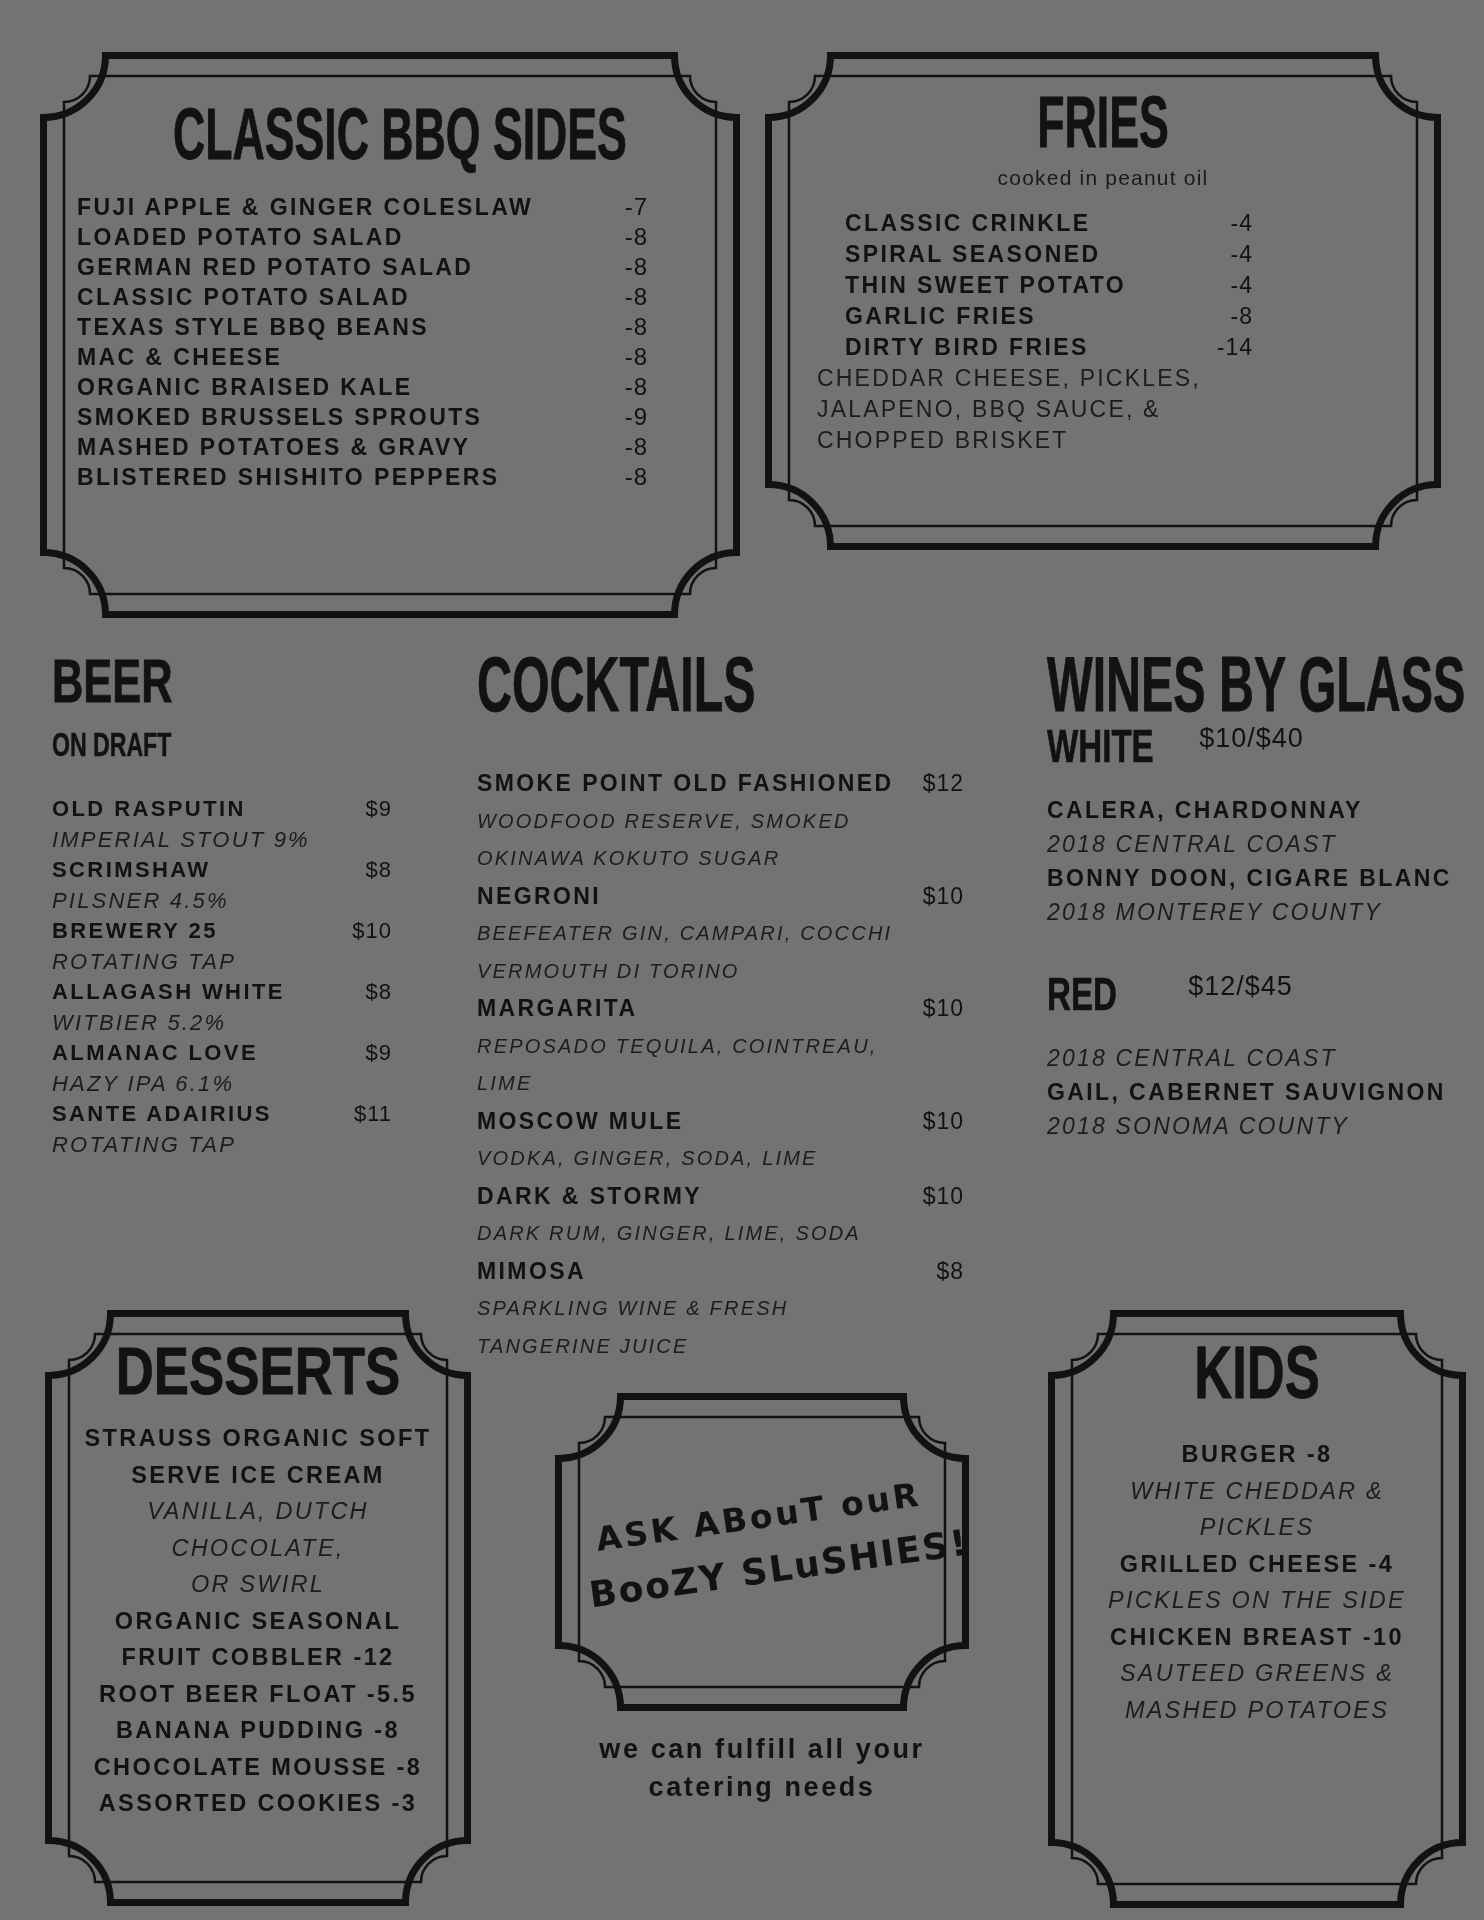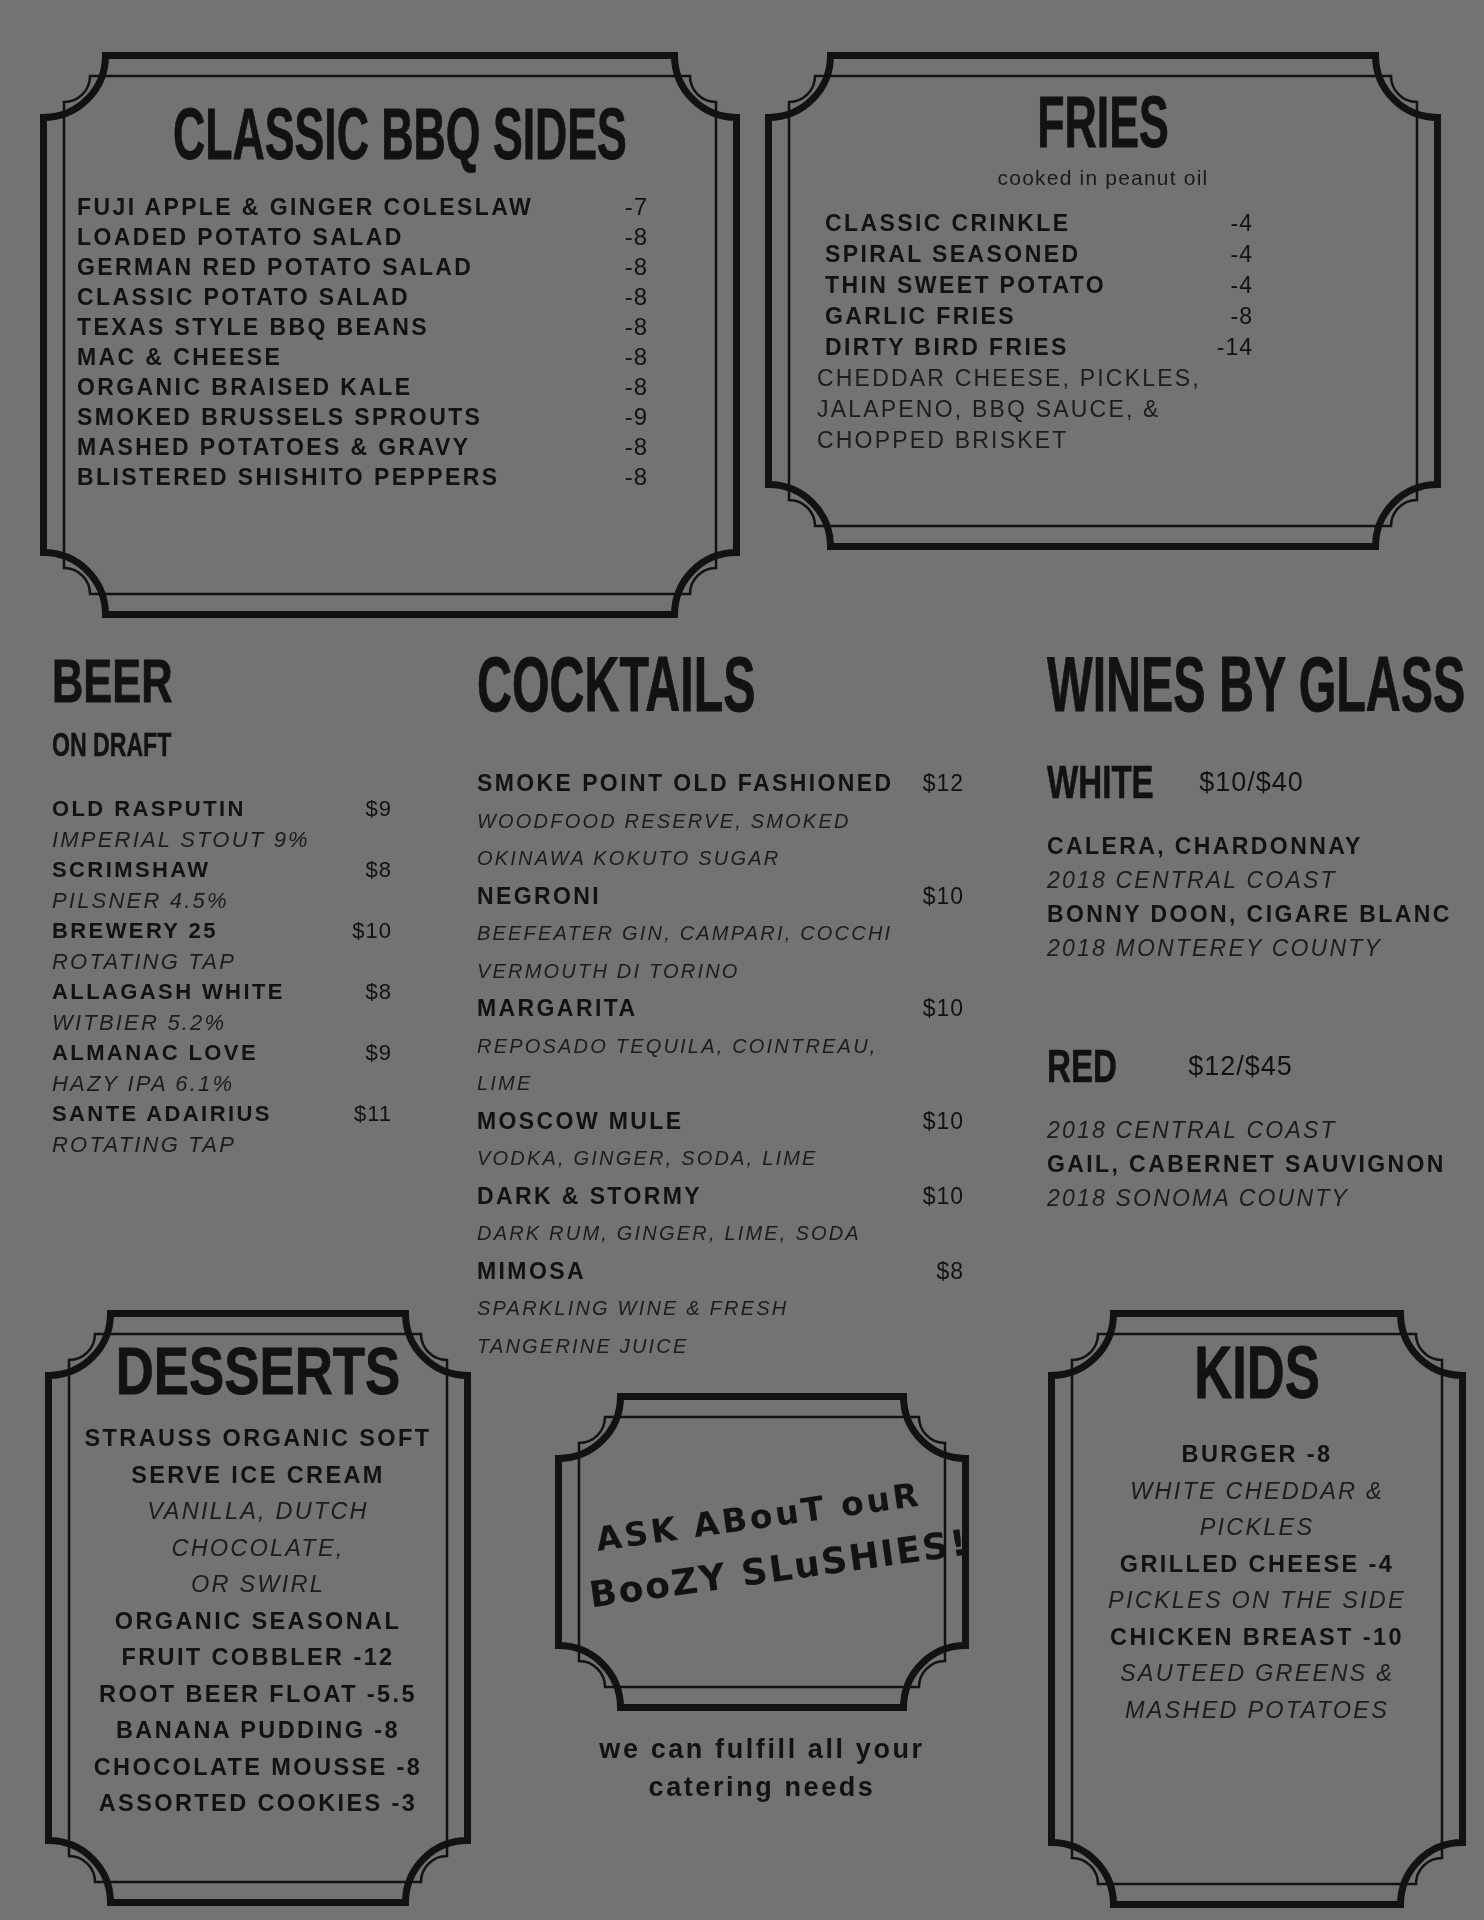--- a/index.html
+++ b/index.html
@@ -20,34 +20,34 @@
   .iprice{font-weight:400;letter-spacing:1px;}
   .idesc{font-style:italic;font-weight:400;letter-spacing:2.2px;color:#1c1c1c;}
   .plaindesc{font-weight:400;letter-spacing:2.2px;color:#1c1c1c;}
   
   .bbq-title{font-size:72px;transform:scaleX(0.62);margin-top:46px;}
   .bbq-list{margin-top:22px;padding:0 92px 0 37px;font-size:23px;line-height:30px;}
   .bbq-list .iprice{font-size:24px;}
   
   .fries-title{font-size:72px;transform:scaleX(0.62);margin-top:34px;}
   .fries-sub{text-align:center;font-size:21px;letter-spacing:1.2px;margin-top:8px;color:#1a1a1a;}
-  .fries-list{margin-top:18px;padding:0 188px 0 60px;font-size:23px;line-height:31px;}
+  .fries-list{margin-top:18px;padding:0 188px 0 80px;font-size:23px;line-height:31px;}
   .fries-desc{padding:0 40px 0 52px;font-size:23px;line-height:31px;}
   
   .col{position:absolute;}
   .beer-title{font-size:62px;transform:scaleX(0.70);}
   .beer-sub{font-size:33px;font-weight:700;transform:scaleX(0.70);transform-origin:0 50%;
             margin-top:14px;white-space:nowrap;-webkit-text-stroke:0.5px #121212;}
   .beer-list{margin-top:30px;font-size:22px;line-height:30.5px;}
   .beer-list .idesc{font-size:22px;}
   .cock-title{font-size:78px;transform:scaleX(0.62);}
   .cock-list{margin-top:42px;font-size:23px;line-height:37.5px;}
   .cock-list .idesc{font-size:20px;}
   .wine-title{font-size:78px;transform:scaleX(0.62);}
-  .wine-head{display:flex;align-items:center;margin-top:36px;}
+  .wine-head{display:flex;align-items:flex-start;}
   .wine-sub{font-size:46px;font-weight:700;transform:scaleX(0.72);transform-origin:0 80%;
             white-space:nowrap;-webkit-text-stroke:0.6px #121212;}
   .wine-price{font-size:27px;font-weight:400;letter-spacing:1px;margin-left:4px;}
   .wine-list{margin-top:24px;font-size:23px;line-height:34px;}
   .wine-list .idesc{font-size:23px;}
   .wine-gap{height:42px;}
   
   .dess-title{font-size:66px;transform:scaleX(0.80);margin-top:28px;}
   .kids-title{font-size:74px;transform:scaleX(0.71);margin-top:26px;}
   .cline{ text-align:center;font-size:23.5px;line-height:36.5px;}

